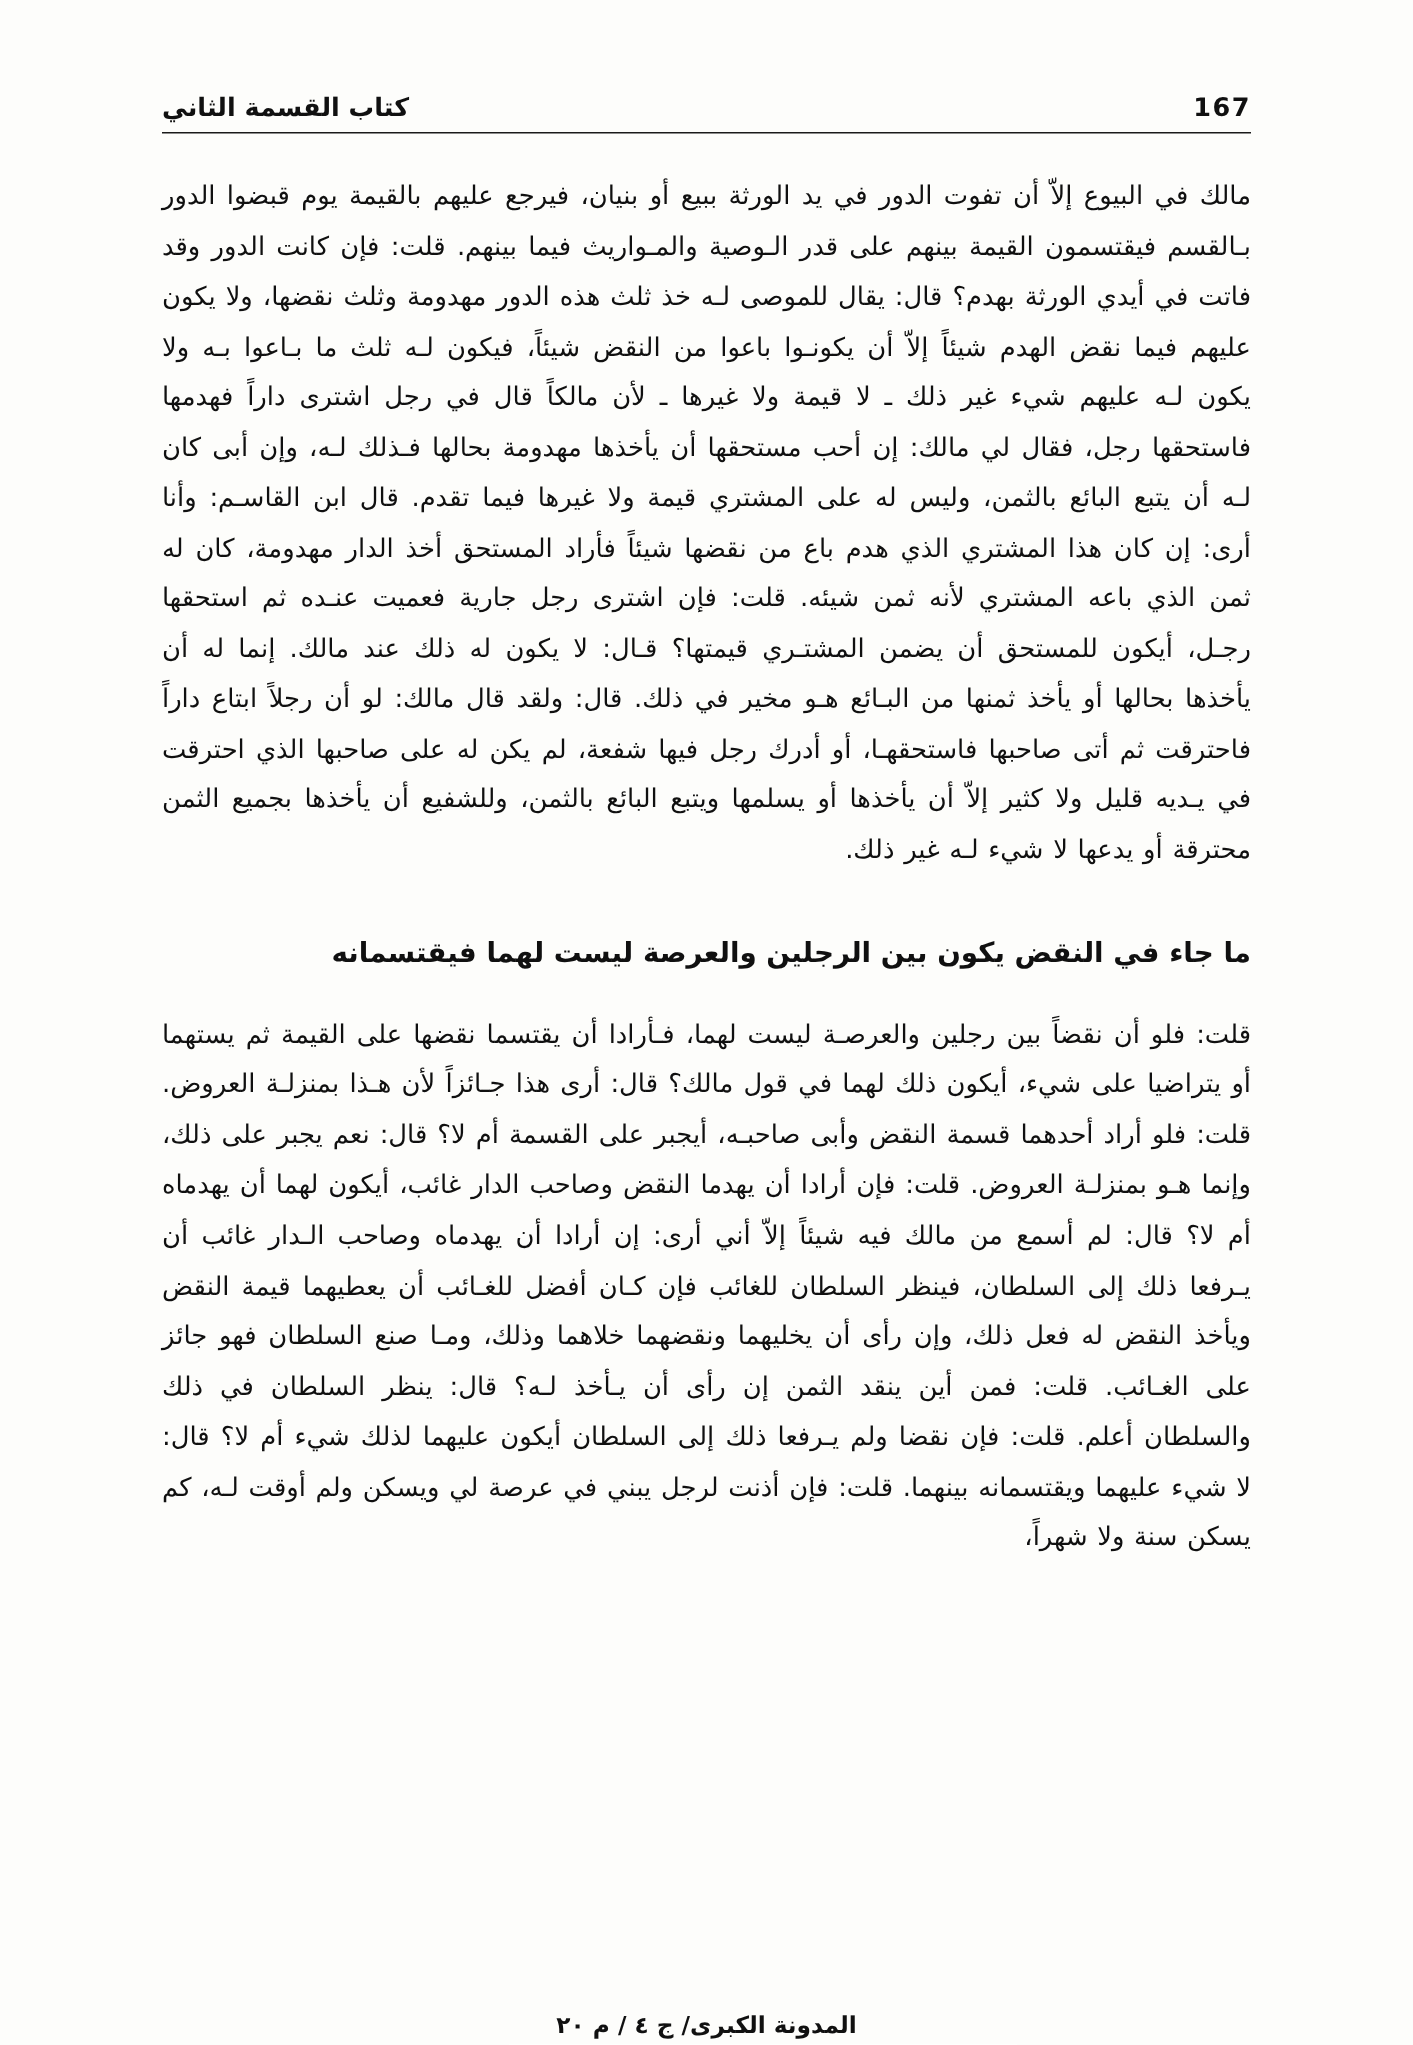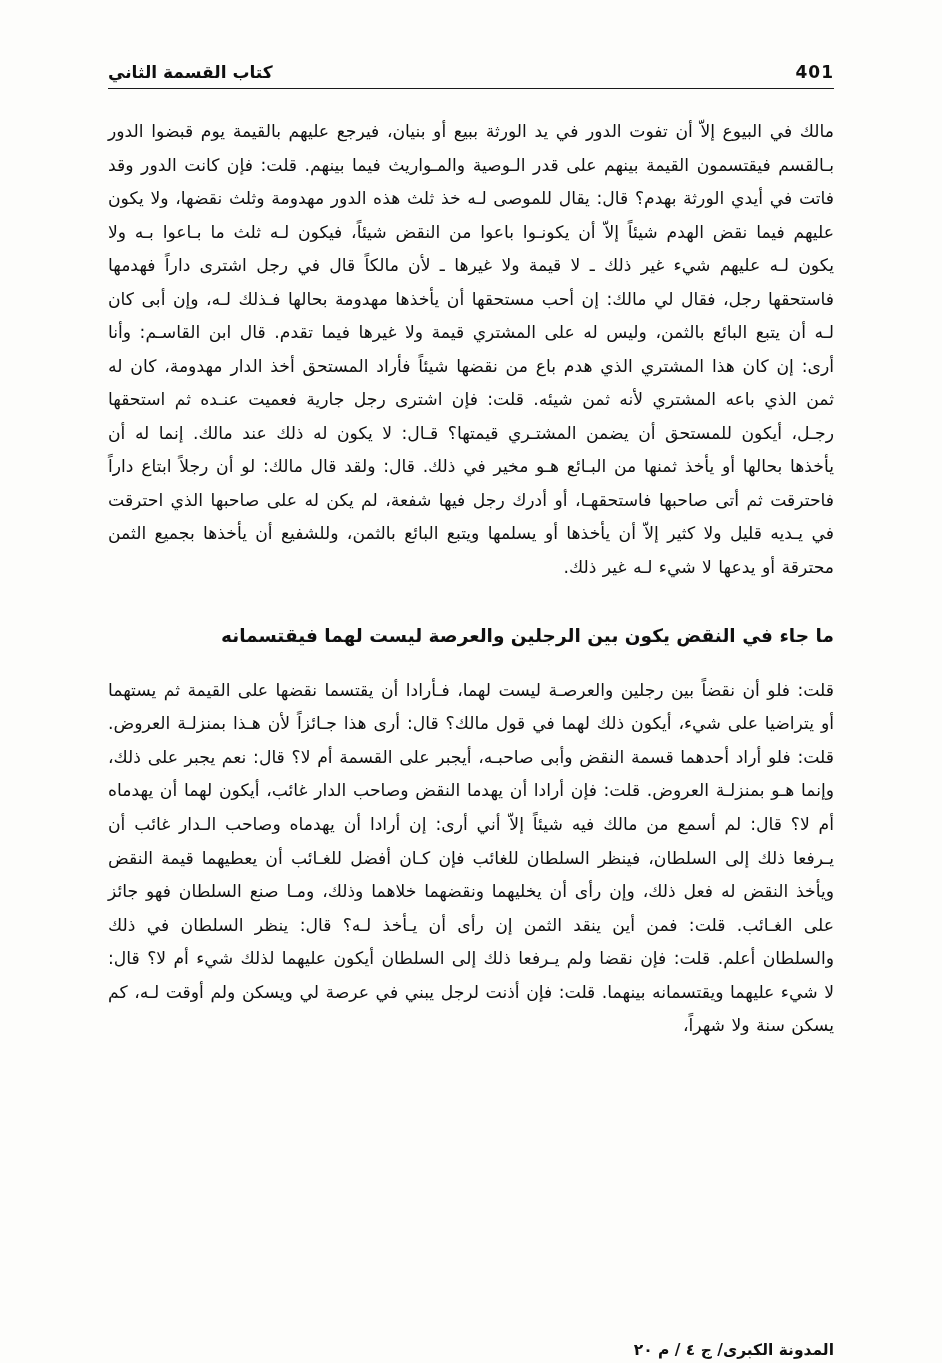--- a/index.html
+++ b/index.html
@@ -73,31 +73,32 @@
     flex-direction: row-reverse;
     align-items: baseline;
     justify-content: center;
     font-size: 15.5px;
     font-weight: bold;
   }
   .footer-center {
     position: absolute;
     left: 0;
     right: 0;
+    text-align: center;
   }
 </style>
 </head>
 <body>
 
 <div class="page">
   <div class="content">
 
     <div class="header">
       <div class="header-title">كتاب القسمة الثاني</div>
-      <div class="header-page">401</div>
+      <div class="header-page">167</div>
     </div>
     <hr class="rule">
 
     <p class="para">مالك في البيوع إلاّ أن تفوت الدور في يد الورثة ببيع أو بنيان، فيرجع عليهم بالقيمة يوم قبضوا الدور بـالقسم فيقتسمون القيمة بينهم على قدر الـوصية والمـواريث فيما بينهم. قلت: فإن كانت الدور وقد فاتت في أيدي الورثة بهدم؟ قال: يقال للموصى لـه خذ ثلث هذه الدور مهدومة وثلث نقضها، ولا يكون عليهم فيما نقض الهدم شيئاً إلاّ أن يكونـوا باعوا من النقض شيئاً، فيكون لـه ثلث ما بـاعوا بـه ولا يكون لـه عليهم شيء غير ذلك ـ لا قيمة ولا غيرها ـ لأن مالكاً قال في رجل اشترى داراً فهدمها فاستحقها رجل، فقال لي مالك: إن أحب مستحقها أن يأخذها مهدومة بحالها فـذلك لـه، وإن أبى كان لـه أن يتبع البائع بالثمن، وليس له على المشتري قيمة ولا غيرها فيما تقدم. قال ابن القاسـم: وأنا أرى: إن كان هذا المشتري الذي هدم باع من نقضها شيئاً فأراد المستحق أخذ الدار مهدومة، كان له ثمن الذي باعه المشتري لأنه ثمن شيئه. قلت: فإن اشترى رجل جارية فعميت عنـده ثم استحقها رجـل، أيكون للمستحق أن يضمن المشتـري قيمتها؟ قـال: لا يكون له ذلك عند مالك. إنما له أن يأخذها بحالها أو يأخذ ثمنها من البـائع هـو مخير في ذلك. قال: ولقد قال مالك: لو أن رجلاً ابتاع داراً فاحترقت ثم أتى صاحبها فاستحقهـا، أو أدرك رجل فيها شفعة، لم يكن له على صاحبها الذي احترقت في يـديه قليل ولا كثير إلاّ أن يأخذها أو يسلمها ويتبع البائع بالثمن، وللشفيع أن يأخذها بجميع الثمن محترقة أو يدعها لا شيء لـه غير ذلك.</p>
 
     <h2 class="section-heading">ما جاء في النقض يكون بين الرجلين والعرصة ليست لهما فيقتسمانه</h2>
 
     <p class="para">قلت: فلو أن نقضاً بين رجلين والعرصـة ليست لهما، فـأرادا أن يقتسما نقضها على القيمة ثم يستهما أو يتراضيا على شيء، أيكون ذلك لهما في قول مالك؟ قال: أرى هذا جـائزاً لأن هـذا بمنزلـة العروض. قلت: فلو أراد أحدهما قسمة النقض وأبى صاحبـه، أيجبر على القسمة أم لا؟ قال: نعم يجبر على ذلك، وإنما هـو بمنزلـة العروض. قلت: فإن أرادا أن يهدما النقض وصاحب الدار غائب، أيكون لهما أن يهدماه أم لا؟ قال: لم أسمع من مالك فيه شيئاً إلاّ أني أرى: إن أرادا أن يهدماه وصاحب الـدار غائب أن يـرفعا ذلك إلى السلطان، فينظر السلطان للغائب فإن كـان أفضل للغـائب أن يعطيهما قيمة النقض ويأخذ النقض له فعل ذلك، وإن رأى أن يخليهما ونقضهما خلاهما وذلك، ومـا صنع السلطان فهو جائز على الغـائب. قلت: فمن أين ينقد الثمن إن رأى أن يـأخذ لـه؟ قال: ينظر السلطان في ذلك والسلطان أعلم. قلت: فإن نقضا ولم يـرفعا ذلك إلى السلطان أيكون عليهما لذلك شيء أم لا؟ قال: لا شيء عليهما ويقتسمانه بينهما. قلت: فإن أذنت لرجل يبني في عرصة لي ويسكن ولم أوقت لـه، كم يسكن سنة ولا شهراً،</p>
 
   </div>

